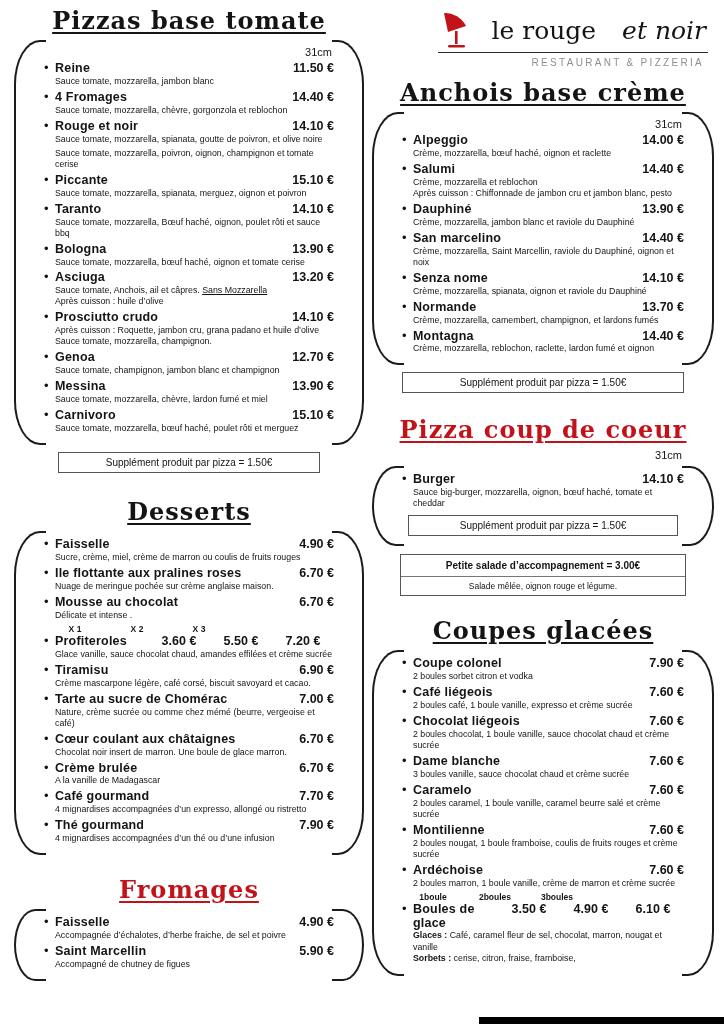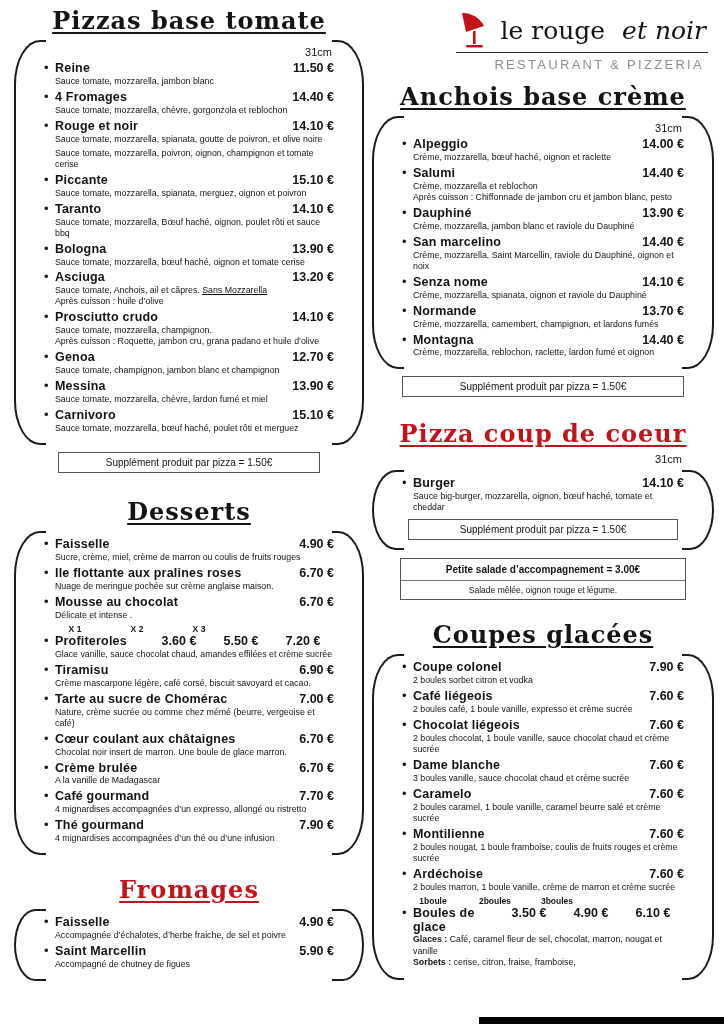--- a/index.html
+++ b/index.html
@@ -64,24 +64,24 @@
     border:1.2px solid #555; text-align:center;
     font-size:10px; padding:4px 2px; margin:7px 44px 0 44px;
   }
   .bracket .supp { margin:6px 6px 2px 6px; }
   .salade-box { border:1.2px solid #555; margin:8px 28px 0 28px; text-align:center; }
   .salade-title { font-size:10px; font-weight:bold; padding:5px 2px; }
   .salade-desc { font-size:8.5px; padding:4px 2px; border-top:1px solid #777; }
 
   
   .logo { text-align:right; margin:0 6px 10px 0; }
-  .logo-top { display:inline-flex; align-items:center; gap:12px; border-bottom:1.2px solid #2a2a2a; padding:0 2px 2px 2px; }
+  .logo-top { display:inline-flex; align-items:center; gap:21px; border-bottom:1.2px solid #2a2a2a; padding:0 2px 2px 2px; }
   .logo-main { font-family:"DejaVu Serif", serif; font-size:25px; color:#141414; }
   .logo-italic { font-family:"DejaVu Serif", serif; font-size:25px; font-style:italic; margin-left:5px; }
-  .logo-sub { font-size:13px; letter-spacing:2.3px; color:#8f8f8f; margin-top:3px; padding-right:4px; }
+  .logo-sub { font-size:10px; letter-spacing:2.3px; color:#8f8f8f; margin-top:3px; padding-right:4px; }
   .logo-icon { flex:none; }
 
   .spacer-desserts { height:24px; }
   .spacer-fromages { height:20px; }
   .spacer-coup { height:22px; }
   .spacer-coupes { height:20px; }
 
   .footer-bar { position:absolute; bottom:0; right:0; width:245px; height:7px; background:#000; }
 </style>
 </head>
@@ -163,22 +163,22 @@
               </div>
               <div class="idesc"><span>Sauce tomate, Anchois, ail et câpres. </span><span class="u">Sans Mozzarella</span></div>
               <div class="idesc">Après cuisson : huile d’olive</div>
             </div>
 
             <div class="item">
               <div class="irow">
                 <span class="iname">Prosciutto crudo</span>
                 <span class="iprice">14.10 €</span>
               </div>
+              <div class="idesc">Après cuisson : Roquette, jambon cru, grana padano et huile d’olive</div>
               <div class="idesc"><span>Sauce tomate, mozzarella, champignon.</span></div>
-              <div class="idesc">Après cuisson : Roquette, jambon cru, grana padano et huile d’olive</div>
             </div>
 
             <div class="item">
               <div class="irow">
                 <span class="iname">Genoa</span>
                 <span class="iprice">12.70 €</span>
               </div>
               <div class="idesc"><span>Sauce tomate, champignon, jambon blanc et champignon</span></div>
 
             </div>

